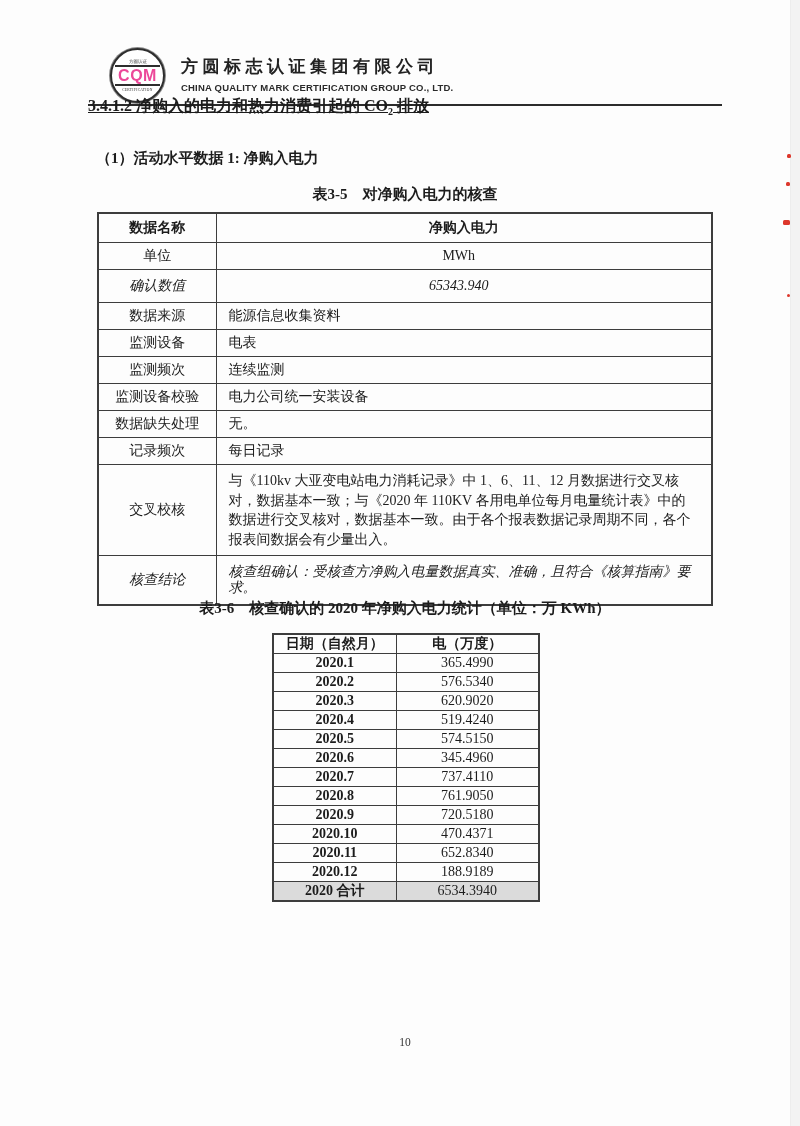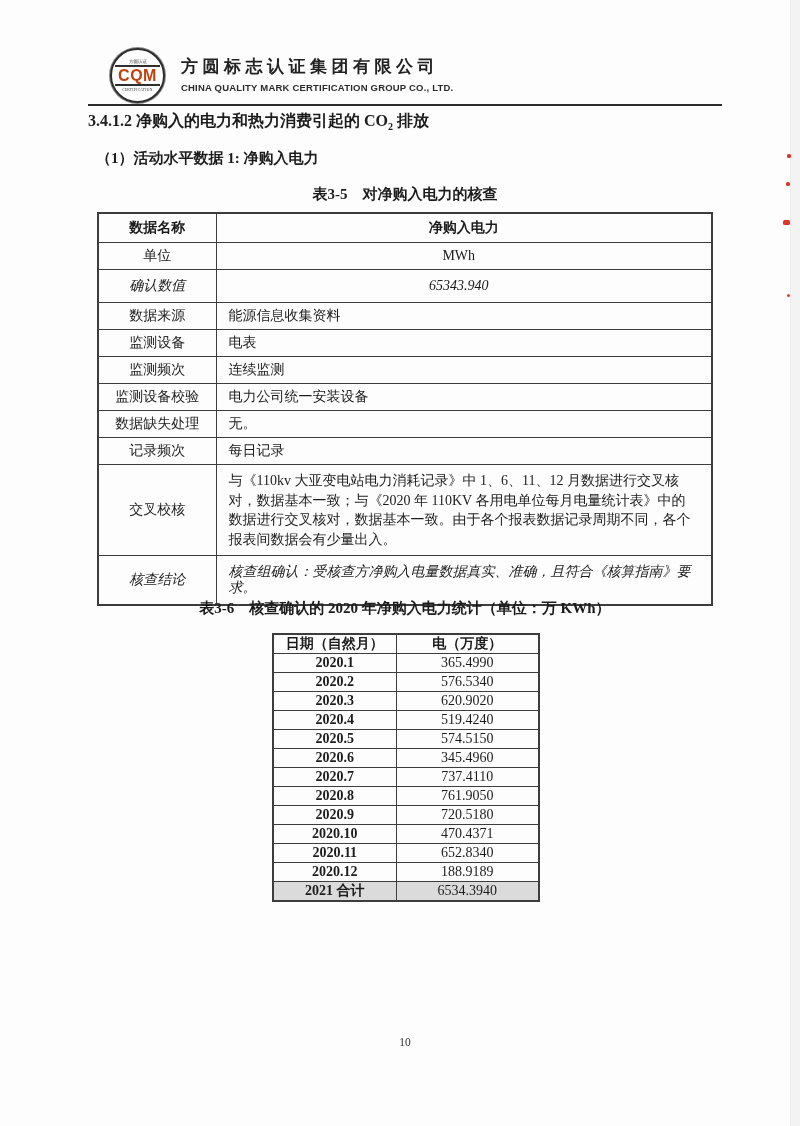--- a/index.html
+++ b/index.html
@@ -16,34 +16,34 @@
   
   .letterhead { position:absolute; top:48px; left:110px; display:flex; align-items:flex-start; }
   .logo-circle {
     width:55px; height:55px; border:2px solid #2e2e2e; border-radius:50%;
     display:flex; flex-direction:column; align-items:center; justify-content:center;
     box-shadow:0 0 0 1px #8a8a8a; background:#fff; flex:0 0 auto;
   }
   .logo-arc-top { font-size:6px; line-height:6px; transform:scale(.75); color:#2e2e2e; white-space:nowrap; }
   .logo-cqm {
     font-family:"Liberation Sans","DejaVu Sans",sans-serif;
-    font-weight:bold; font-size:16px; line-height:17px; letter-spacing:.5px; color:#c2410c;
+    font-weight:bold; font-size:16px; line-height:17px; letter-spacing:.5px; color:#ec4899;
     border-top:2px solid #2e2e2e; border-bottom:2px solid #2e2e2e; padding:0 3px; margin:1px 0;
   }
   .logo-arc-bottom { font-size:6px; line-height:6px; transform:scale(.6); color:#2e2e2e; letter-spacing:.5px; white-space:nowrap; }
   .company { margin-left:16px; padding-top:7px; }
   .company-cn { font-size:17px; font-weight:bold; letter-spacing:4.5px; color:#222; white-space:nowrap; }
   .company-en {
     font-family:"Liberation Sans","DejaVu Sans",sans-serif;
     font-size:9.5px; font-weight:bold; letter-spacing:.2px; margin-top:4px; color:#2a2a2a; white-space:nowrap;
   }
   .header-rule { position:absolute; top:104px; left:88px; width:634px; height:2px; background:#2c2c2c; }
 
   
-  .section-heading { position:absolute; top:111px; left:88px; font-size:16px; font-weight:bold; white-space:nowrap; }
+  .section-heading { position:absolute; top:96px; left:88px; font-size:16px; font-weight:bold; white-space:nowrap;text-decoration:underline; }
   .section-heading sub { font-size:10px; font-weight:bold; }
   .subsection-heading { position:absolute; top:149px; left:96px; font-size:15px; font-weight:bold; white-space:nowrap; }
   .table-caption { position:absolute; left:88px; width:634px; text-align:center; font-size:15px; font-weight:bold; white-space:nowrap; }
   .caption-3-5 { top:185px; }
   .caption-3-6 { top:599px; }
 
   
   table { border-collapse:collapse; table-layout:fixed; }
   .t5 { position:absolute; top:212px; left:97px; width:616px; border:2px solid #3d3d3d; }
   .t5 th, .t5 td { border:1px solid #3d3d3d; font-size:14px; line-height:16px; padding:5px 4px; vertical-align:middle; }
@@ -210,21 +210,21 @@
         </tr>
         <tr>
           <td class="date-cell">2020.11</td>
           <td class="num-cell">652.8340</td>
         </tr>
         <tr>
           <td class="date-cell">2020.12</td>
           <td class="num-cell">188.9189</td>
         </tr>
         <tr class="total-row">
-          <td class="date-cell">2021 合计</td>
+          <td class="date-cell">2020 合计</td>
           <td class="num-cell">6534.3940</td>
         </tr>
       </tbody>
   </table>
 
   <div class="page-number">10</div>
 
   <div class="speck speck-1"></div>
   <div class="speck speck-2"></div>
   <div class="speck speck-3"></div>

